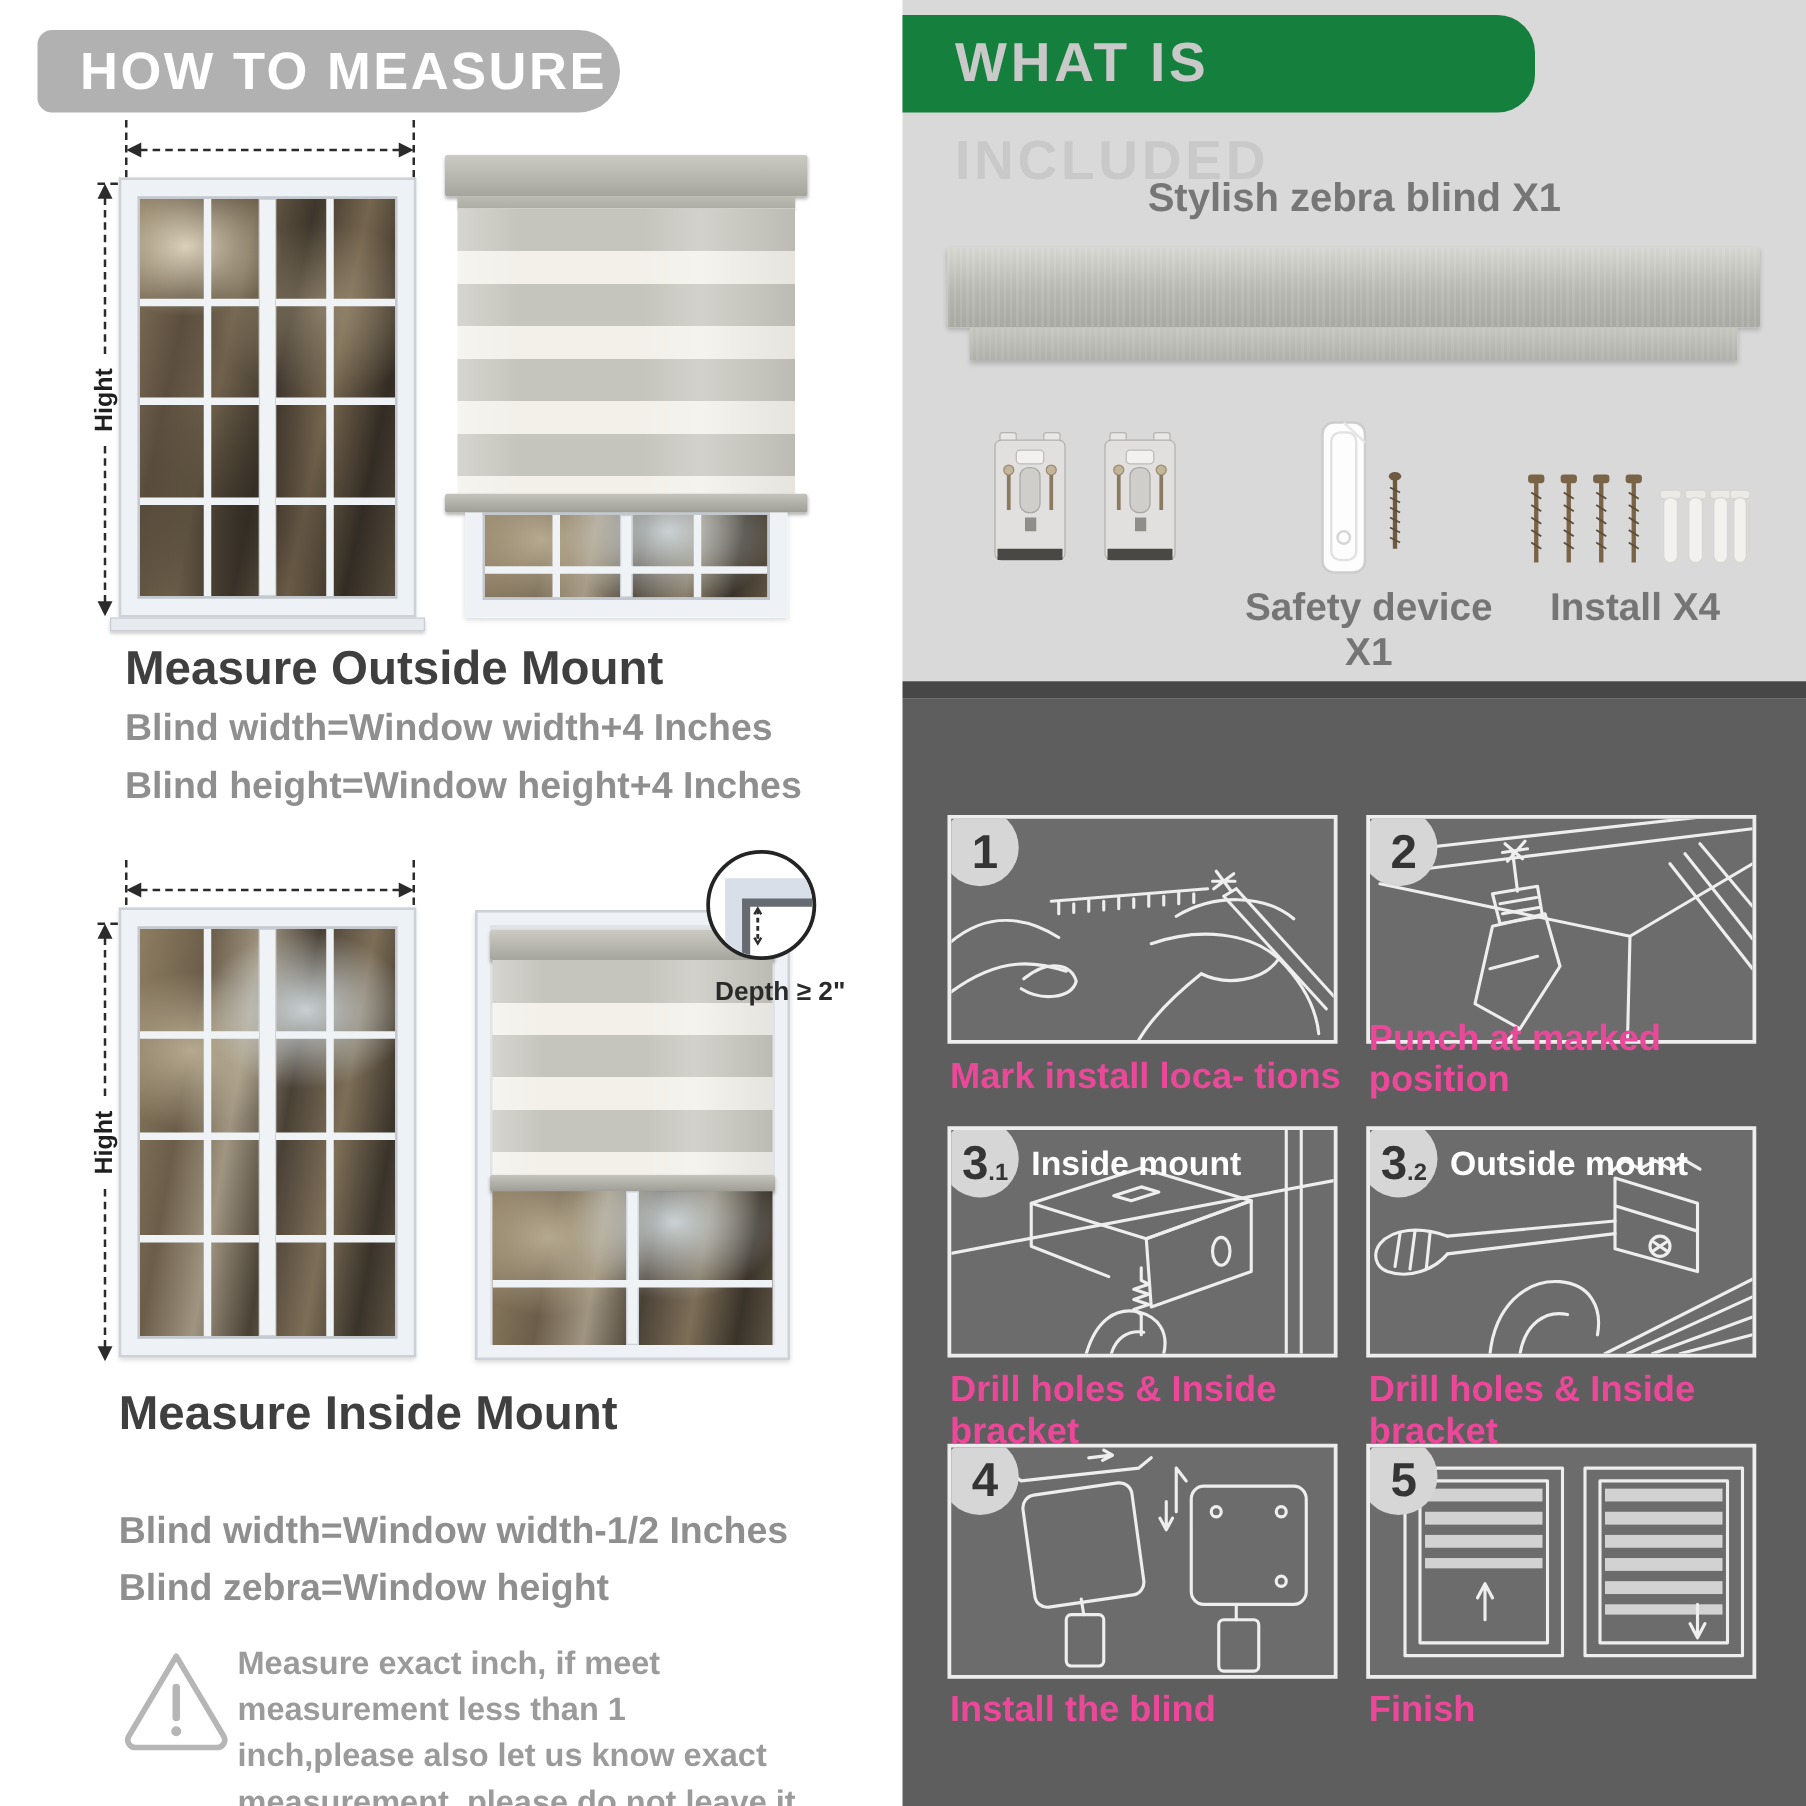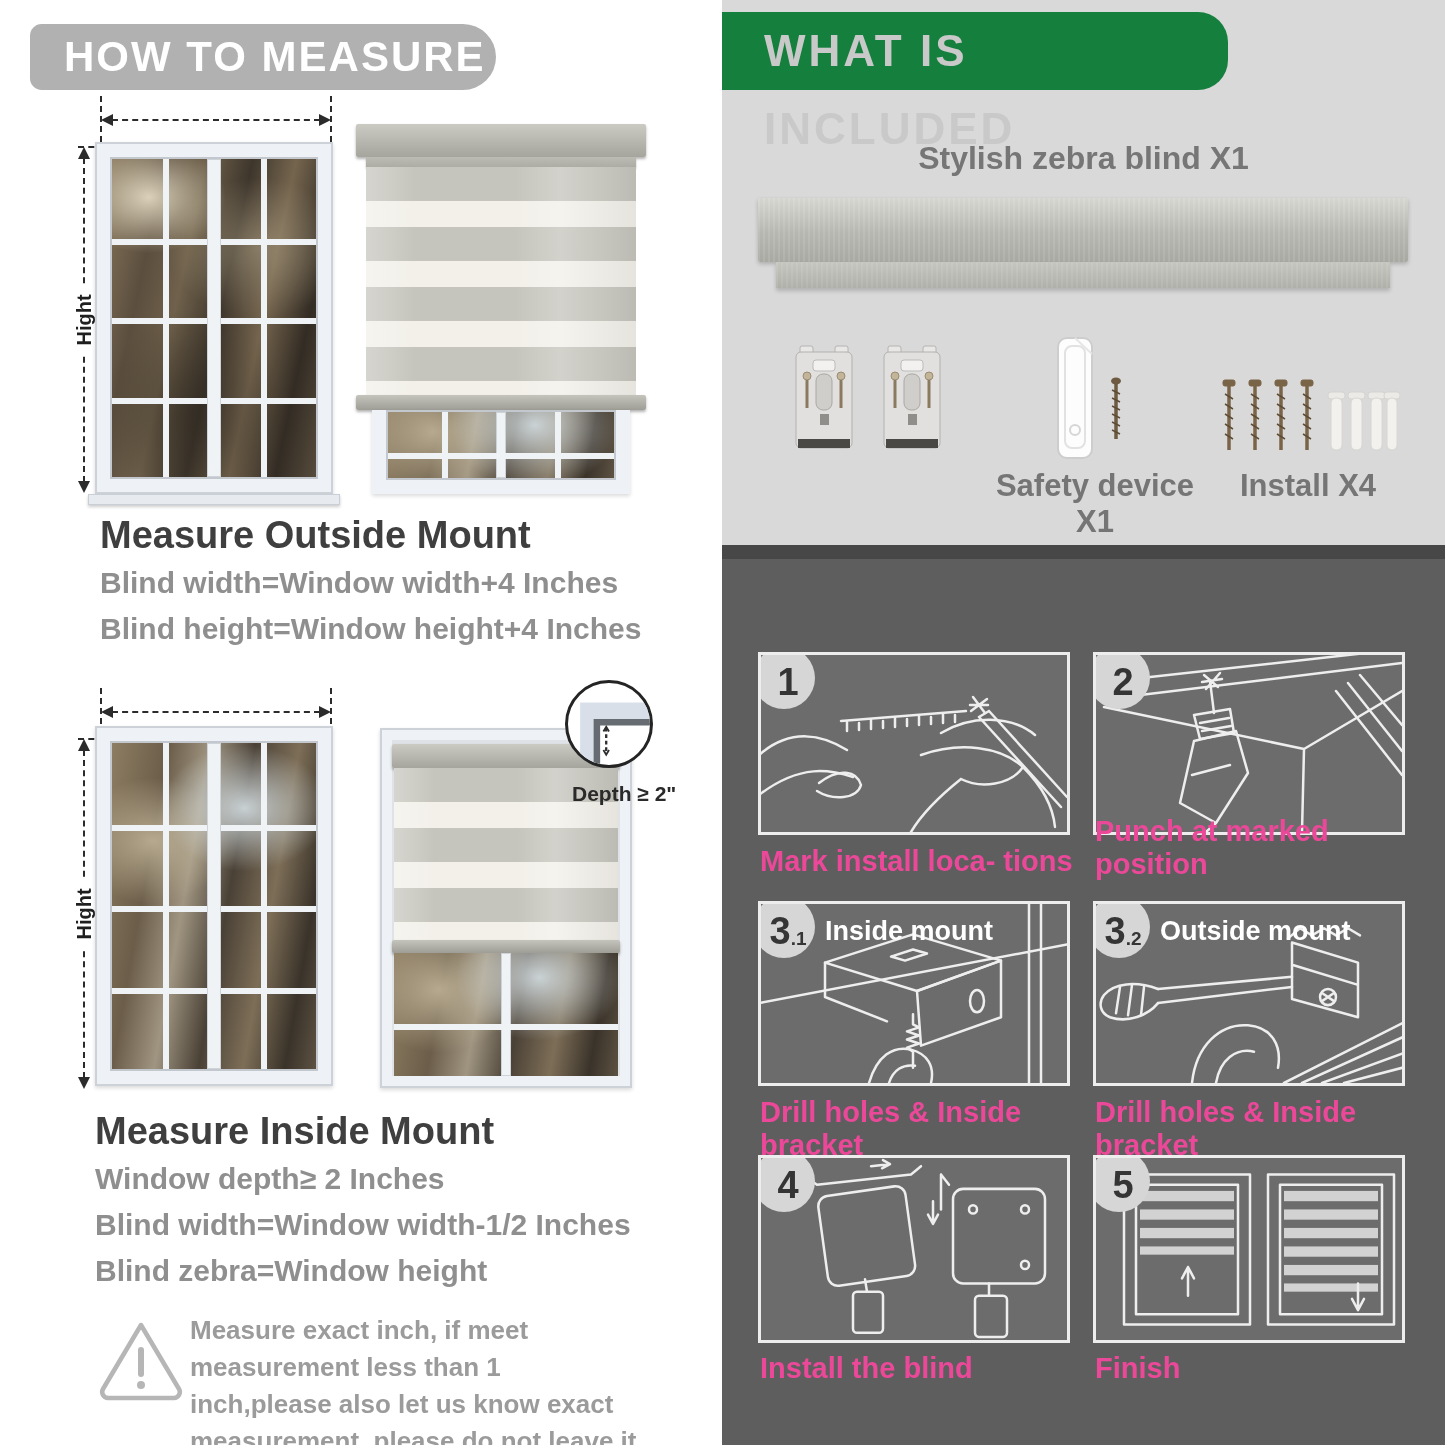--- a/index.html
+++ b/index.html
@@ -217,21 +217,20 @@
     <svg viewBox="0 0 88 88" width="82" height="82">
       <path d="M22,88 L22,30 L88,30" stroke="#d9dfe9" stroke-width="18" fill="none"></path>
       <path d="M31,88 L31,42 L88,42" stroke="#676c72" stroke-width="7" fill="none"></path>
       <path d="M41,48 v28" stroke="#2e2e2e" stroke-width="2.5" stroke-dasharray="4 3" fill="none"></path>
       <path d="M38,52 l3,-5 l3,5 M38,72 l3,5 l3,-5" stroke="#2e2e2e" stroke-width="2" fill="none"></path>
     </svg>
   </div>
   <div class="depth-label" style="left:572px; top:782px;">Depth ≥ 2"</div>
 
   <div class="sec-title" style="left:95px; top:1110px;">Measure Inside Mount</div>
-  <div class="sec-line" style="left:95px; top:1162px;">Window depth≥ 2 Inches</div>
   <div class="sec-line" style="left:95px; top:1208px;">Blind width=Window width-1/2 Inches</div>
   <div class="sec-line" style="left:95px; top:1254px;">Blind zebra=Window height</div>
 
   <svg class="abs" style="left:96px; top:1318px;" width="90" height="84" viewBox="0 0 90 84">
     <path d="M45,7 L83,71 a6,6 0 0 1 -5,9 H12 a6,6 0 0 1 -5,-9 Z" stroke="#b6b6b6" stroke-width="4.5" fill="none" stroke-linejoin="round"></path>
     <path d="M45,32 L45,56" stroke="#b6b6b6" stroke-width="6" stroke-linecap="round"></path>
     <circle cx="45" cy="67" r="4" fill="#b6b6b6"></circle>
   </svg>
   <div class="warn-text" style="left:190px; top:1312px; width:450px;">Measure exact inch, if meet measurement less than 1 inch,please also let us know exact measurement, please do not leave it</div>
 

